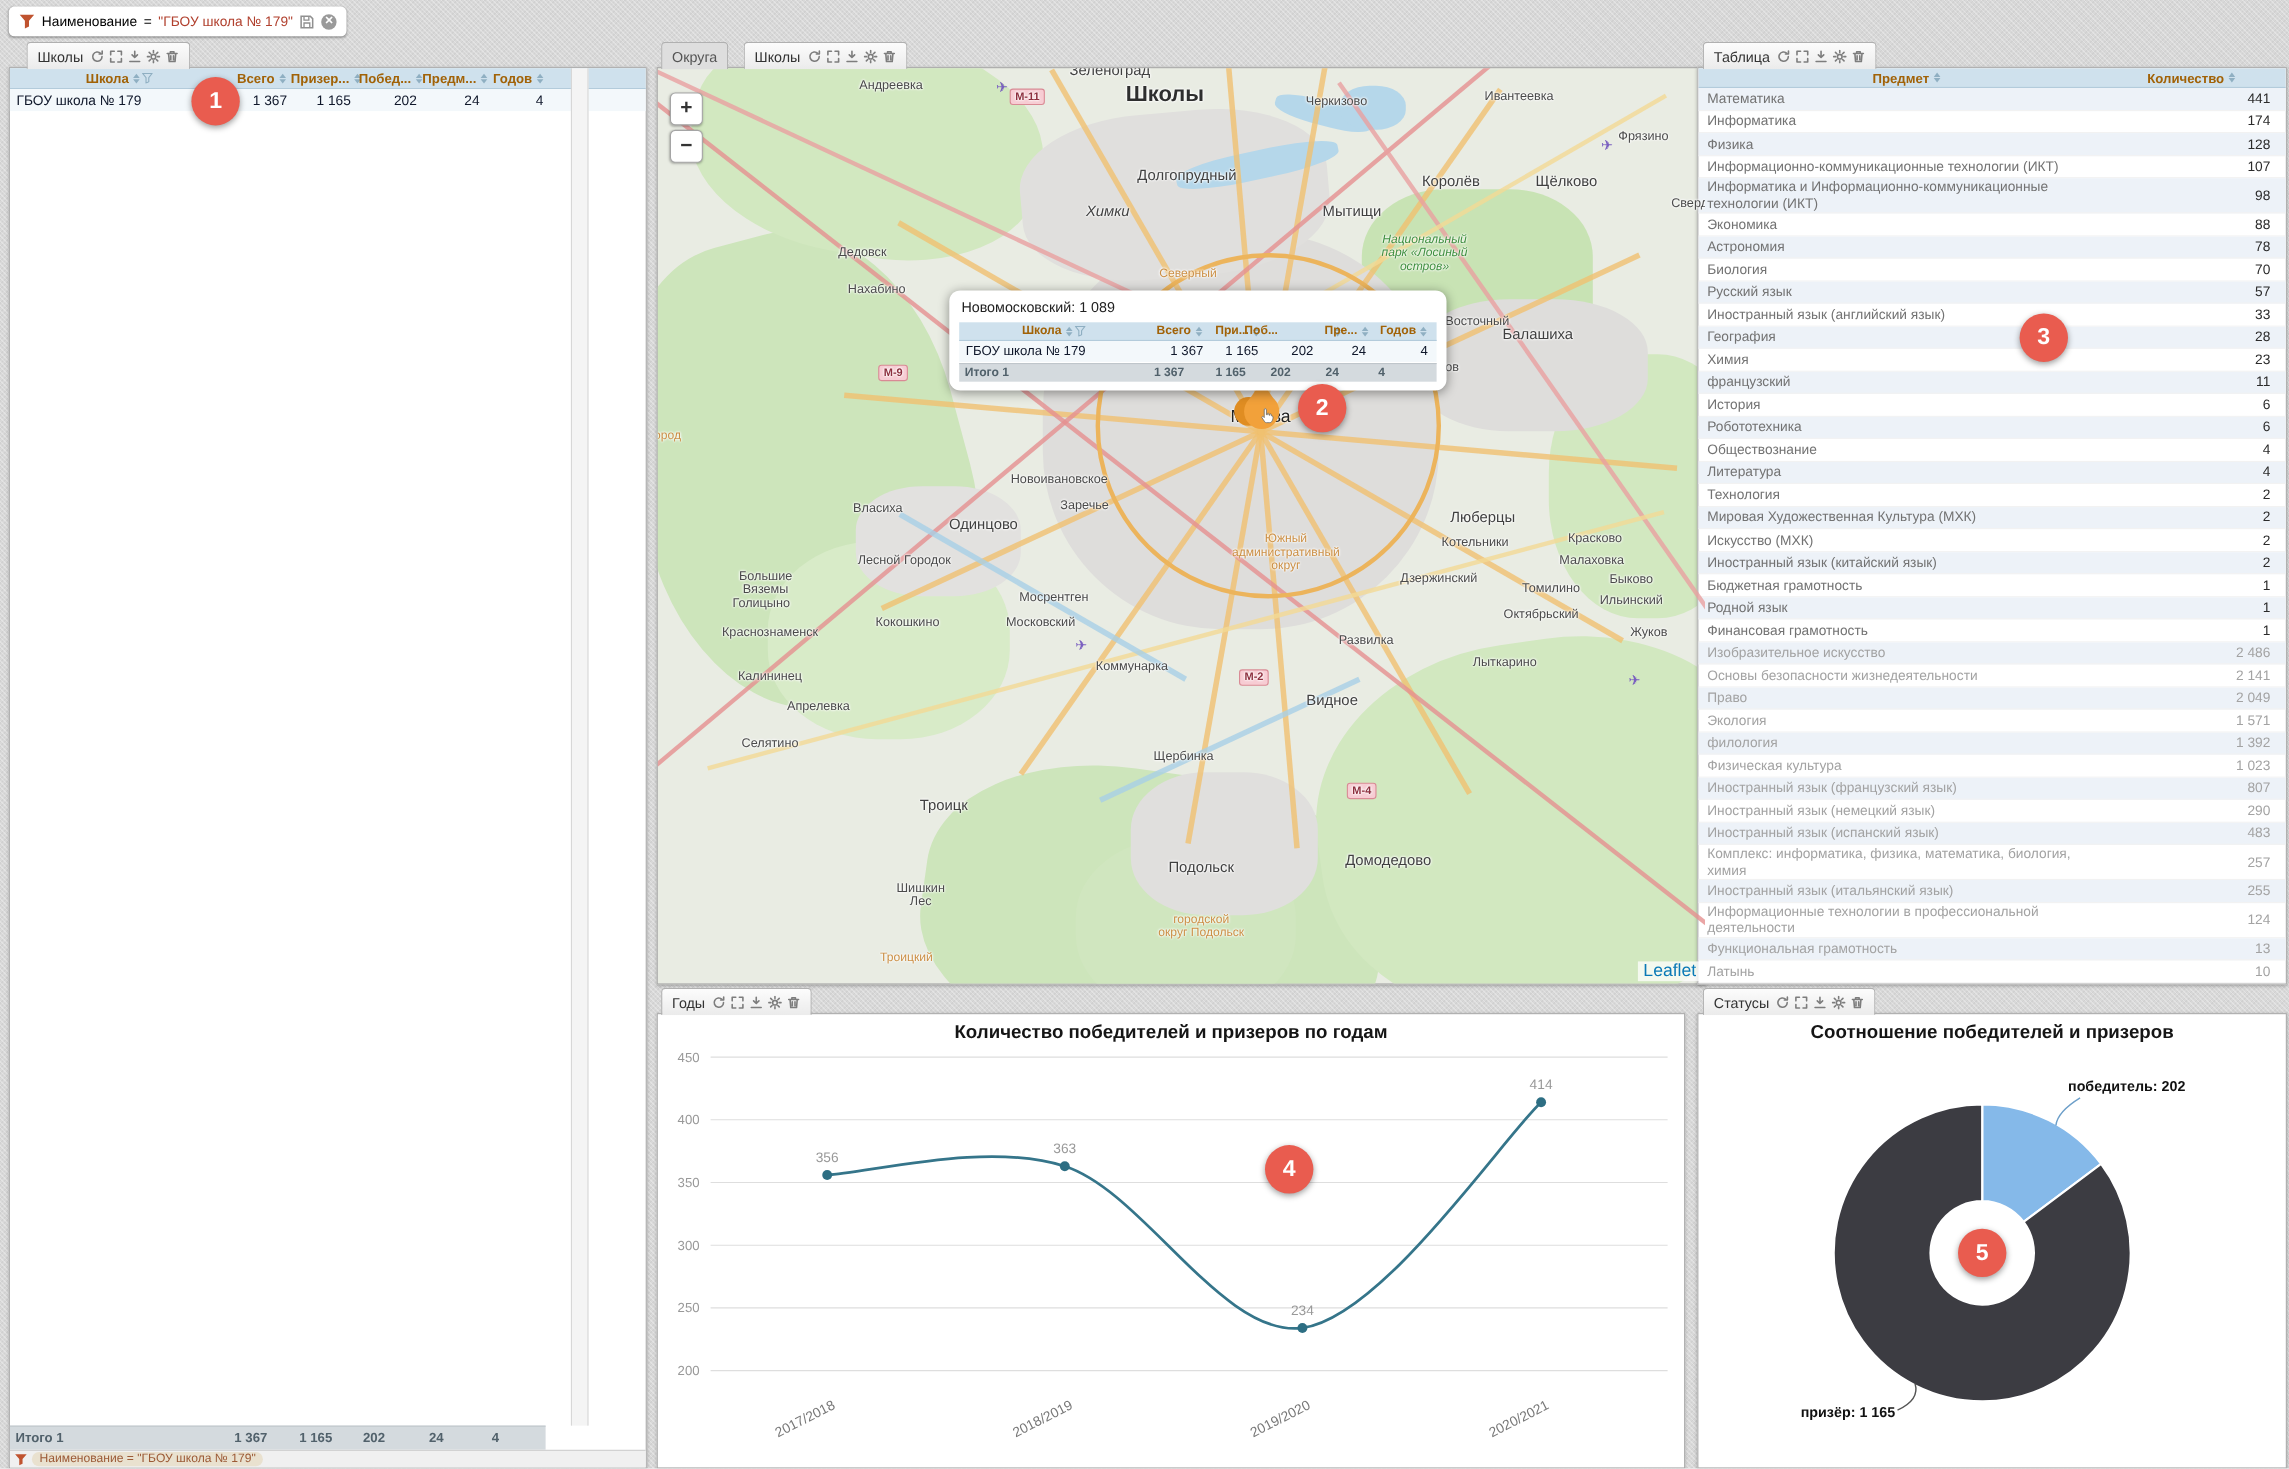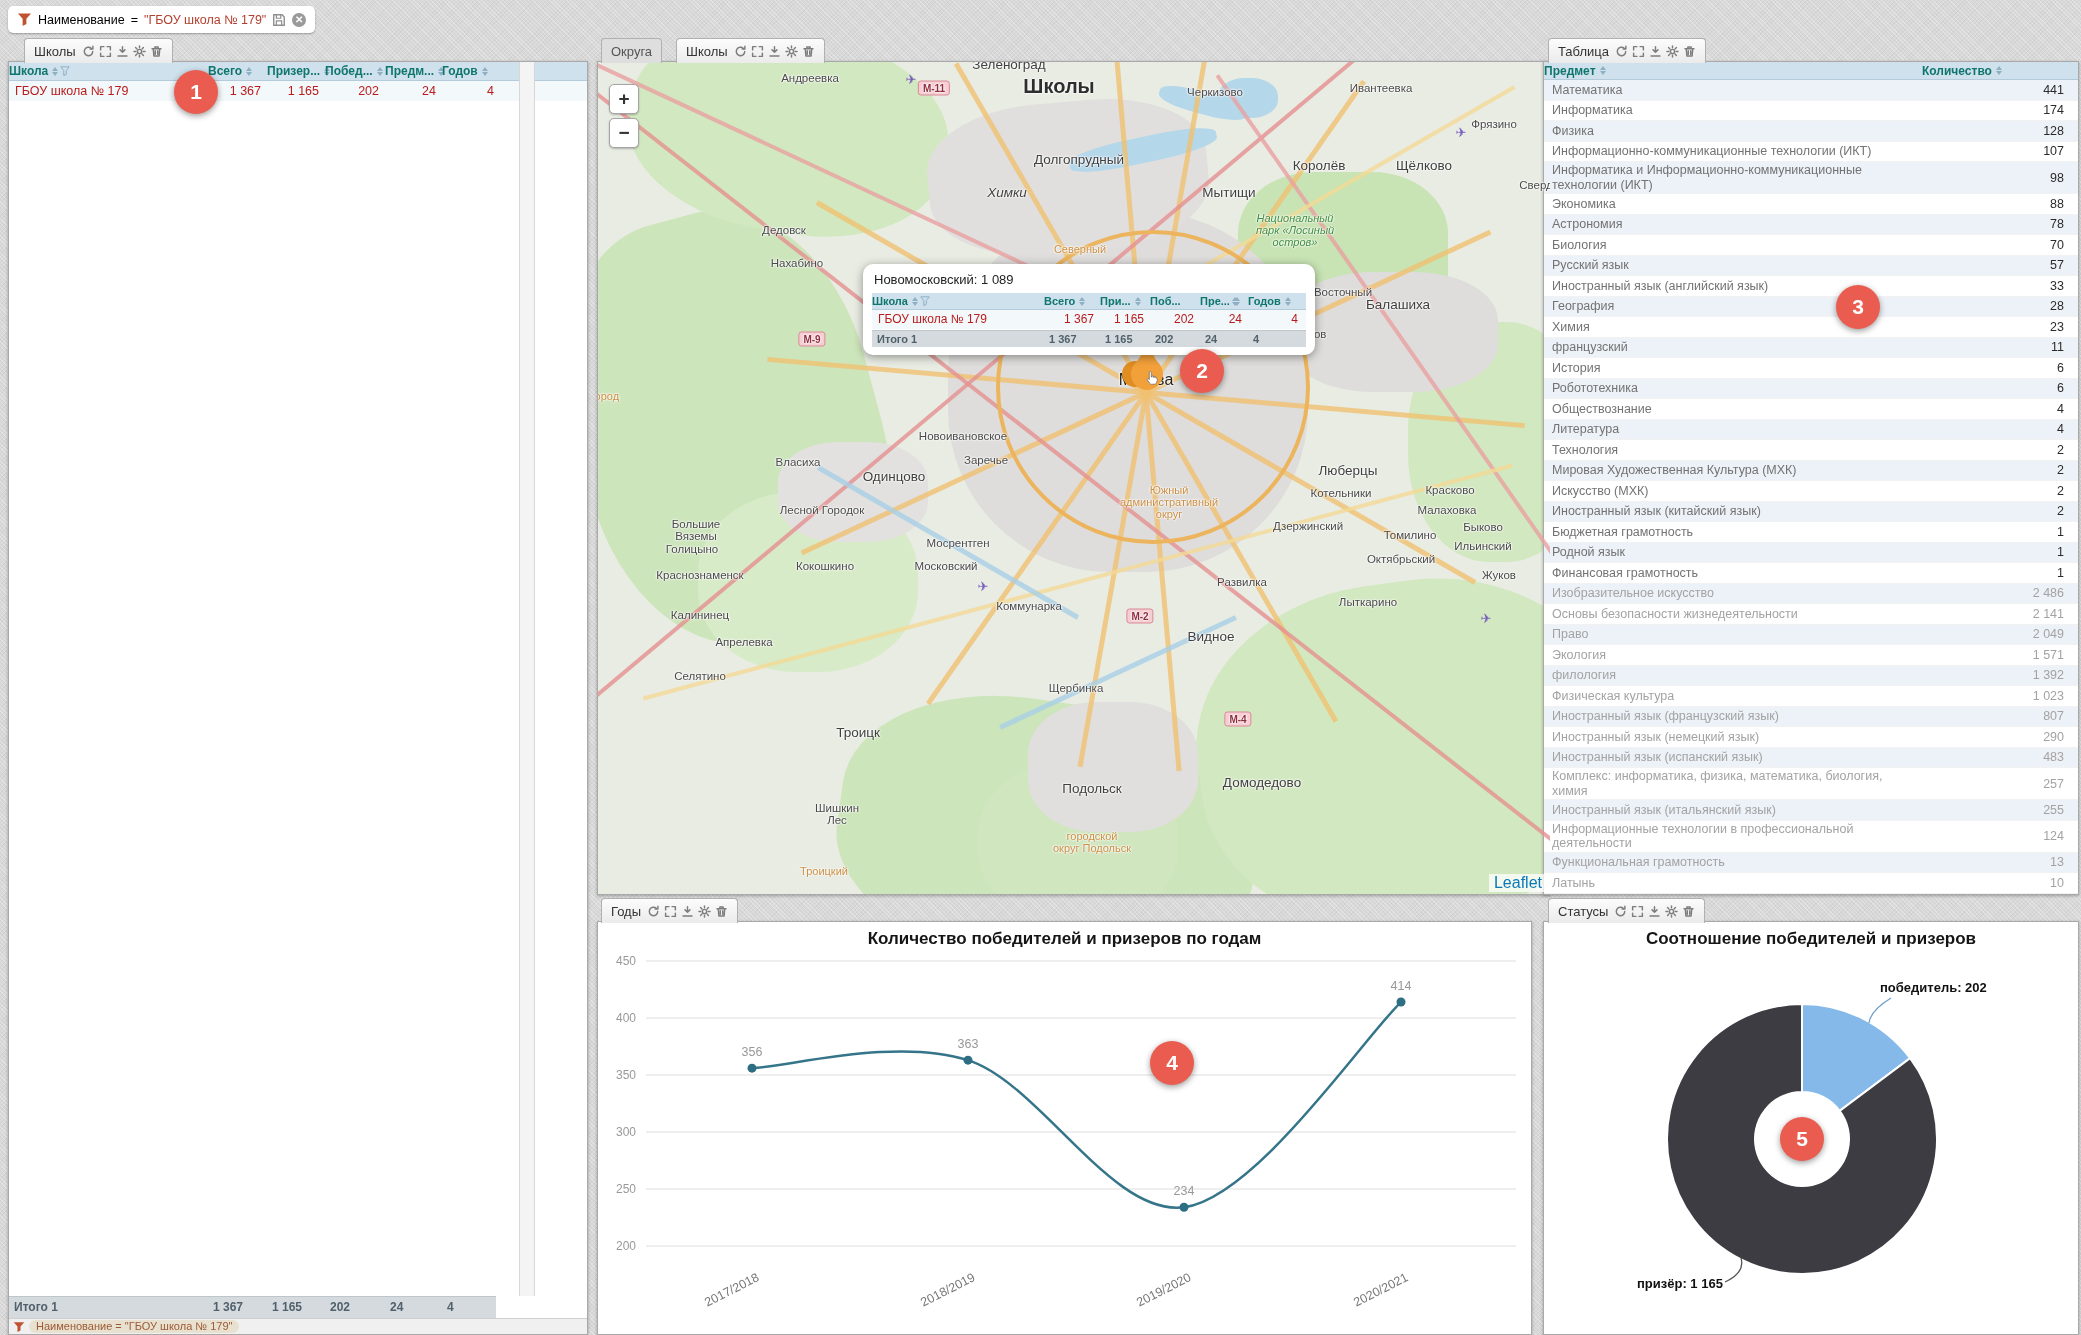--- a/index.html
+++ b/index.html
@@ -23,29 +23,29 @@
   .ticons svg{width:13px;height:13px;cursor:pointer}
   
   .panel{position:absolute;background:#fff;border:1px solid #a9a9a9;box-shadow:0 1px 3px rgba(0,0,0,.28)}
   .p-schools{left:8px;top:61px;width:578px;height:1272px}
   .p-map{left:597px;top:61px;width:952px;height:832px;overflow:hidden;background:#e9ece3}
   .p-subjects{left:1543px;top:61px;width:534px;height:832px;overflow:hidden}
   .p-years{left:597px;top:921px;width:933px;height:412px}
   .p-statuses{left:1543px;top:921px;width:534px;height:412px}
   
   .thead{display:flex;background:#cfe1ed;border-bottom:1px solid #b3cbdb}
-  .hcell{display:flex;align-items:center;justify-content:flex-start;font-size:12px;font-weight:bold;color:#0f766e;
+  .hcell{display:flex;align-items:center;justify-content:center;font-size:12px;font-weight:bold;color:#a16207;
     height:18px;cursor:pointer}
   .sorter{display:inline-flex;flex-direction:column;gap:1px;margin-left:4px}
   .sorter i{display:block;width:0;height:0;border-left:3.5px solid transparent;border-right:3.5px solid transparent}
   .sorter .up{border-bottom:4px solid #8fafc2}
   .sorter .dn{border-top:4px solid #8fafc2}
   .hfun{width:10px;height:10px;margin-left:2px}
   .trow{display:flex;background:#f3f8fb}
-  .cell{font-size:12.5px;color:#b91c1c;height:20px;line-height:20px}
+  .cell{font-size:12.5px;color:#0f172a;height:20px;line-height:20px}
   .cell.name{padding-left:6px;box-sizing:border-box}
   .cell.num{text-align:right;padding-right:6px;box-sizing:border-box}
   .vscroll{position:absolute;left:510px;top:0;width:14px;height:1234px;background:#f4f4f4;
     border-left:1px solid #d7d7d7;border-right:1px solid #d7d7d7;cursor:pointer}
   .tfoot{position:absolute;left:0;bottom:16px;display:flex;background:#d4dade;border-top:1px solid #bfc6cb}
   .fcell{font-size:12px;font-weight:bold;color:#51616b;height:21px;line-height:21px;padding-left:5px;box-sizing:border-box}
   .chiprow{position:absolute;left:0;bottom:0;width:100%;height:16px;background:#f0f0f0;border-top:1px solid #cfcfcf;
     display:flex;align-items:center;gap:4px;padding-left:4px;box-sizing:border-box}
   .chip{background:#e9e1cf;border-radius:8px;padding:0 7px;font-size:11px;color:#9c5a36;line-height:13px;cursor:pointer}
   

